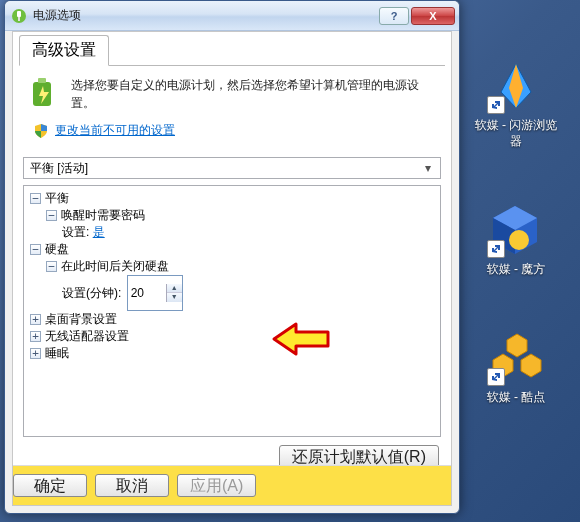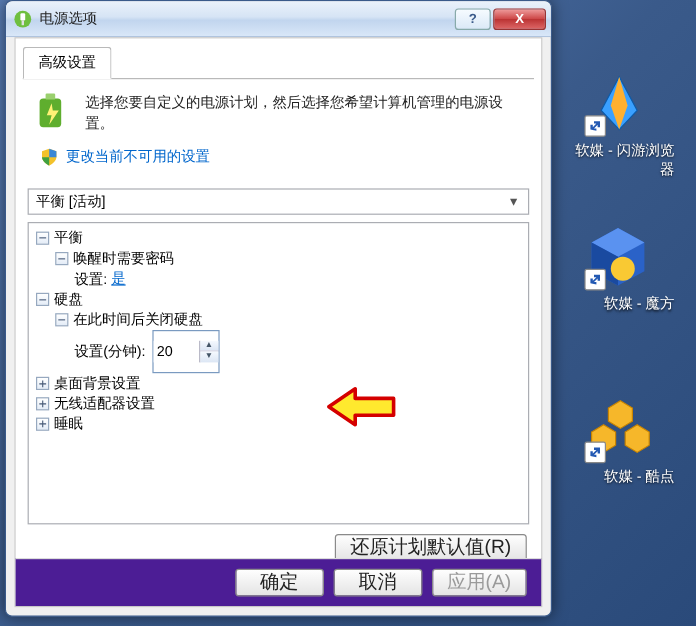--- a/index.html
+++ b/index.html
@@ -67,31 +67,31 @@
   .tabstrip {
     height: 28px; margin: 6px 6px 0 6px;
     border-bottom: 1px solid #b9b9b9;
     display:flex; align-items:flex-end;
   }
   .tab {
     padding: 4px 12px;
     border: 1px solid #b9b9b9; border-bottom: 1px solid #fff;
     border-radius: 3px 3px 0 0;
     background:#fff; position:relative; top:1px;
-    font-size:12px;
+    font-size:16px;
   }
 
   .panel { padding: 10px 14px 8px 14px; }
   .introrow { display:flex; gap:10px; }
   .battery-icon { width:34px; height:34px; flex:0 0 34px; }
   .introtext { color:#222; line-height:1.5; }
 
   .shieldrow { display:flex; align-items:center; gap:6px; margin-top:10px; margin-left:6px; }
   .shield-icon { width:16px; height:16px; }
-  .linklike { color:#0066cc; cursor:pointer; }
+  .linklike { color:#0066cc; text-decoration:underline; cursor:pointer; }
 
   .combo {
     margin: 10px 10px 6px 10px; height:22px;
     border:1px solid #abadb3; background:#fff;
     display:flex; align-items:center; padding:0 4px 0 6px;
     justify-content:space-between;
   }
   .combo .chev { width:16px; text-align:center; color:#555; }
 
   .treewrap {
@@ -140,41 +140,41 @@
     display:inline-block; min-width:74px; height:23px;
     border:1px solid #8a8a8a; border-radius:3px;
     background:linear-gradient(to bottom,#fefefe,#e4e4e4);
     font-size:16px; padding:0 12px; line-height:21px;
     text-align:center; color:#222;
   }
   .btn.disabled { color:#9a9a9a; }
 
   .footer {
     position:absolute; left:0; right:0; bottom:0; height:40px;
-    background:#4c1d95; border-top:1px solid #dcdcdc;
-    display:flex; justify-content:flex-end; align-items:center;
+    background:#fde047; border-top:1px solid #dcdcdc;
+    display:flex; align-items:center;
     gap:8px; padding-right:12px;
   }
 
   
   .deskicon {
-    position:absolute; width:92px; text-align:right;
+    position:absolute; width:92px; text-align:center;
     color:#fff; font-size:12px;
     text-shadow:0 1px 2px rgba(0,0,0,.8);
   }
   .deskicon .pic { width:58px; height:56px; margin:0 auto 4px auto; position:relative; }
   .shortcut-arrow {
     position:absolute; bottom:0; left:0; width:18px; height:18px;
     background:#fff; border:1px solid #888; border-radius:2px;
     display:flex; align-items:center; justify-content:center;
   }
   .deskicon .lbl { line-height:1.3; }
 
   .di1 { top:58px; right:18px; }
-  .di2 { top:186px; right:18px; }
+  .di2 { top:202px; right:18px; }
   .di3 { top:330px; right:18px; }
 </style>
 </head>
 <body>
 
 <div class="watermark">
   <div>
     <div class="ruan">Ruan·Mei</div>
     <div class="sub" style="text-align:right">软媒</div>
   </div>

